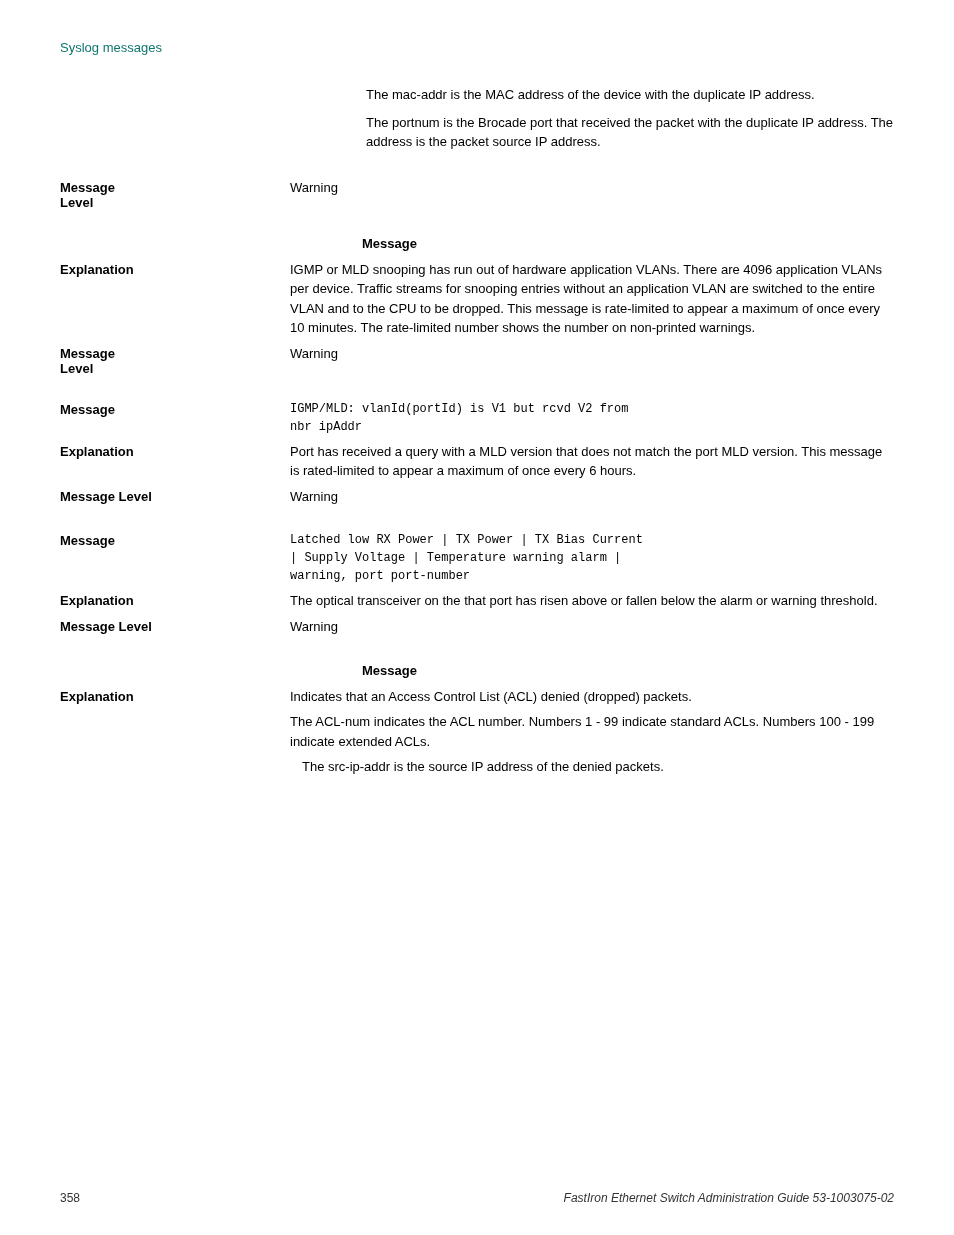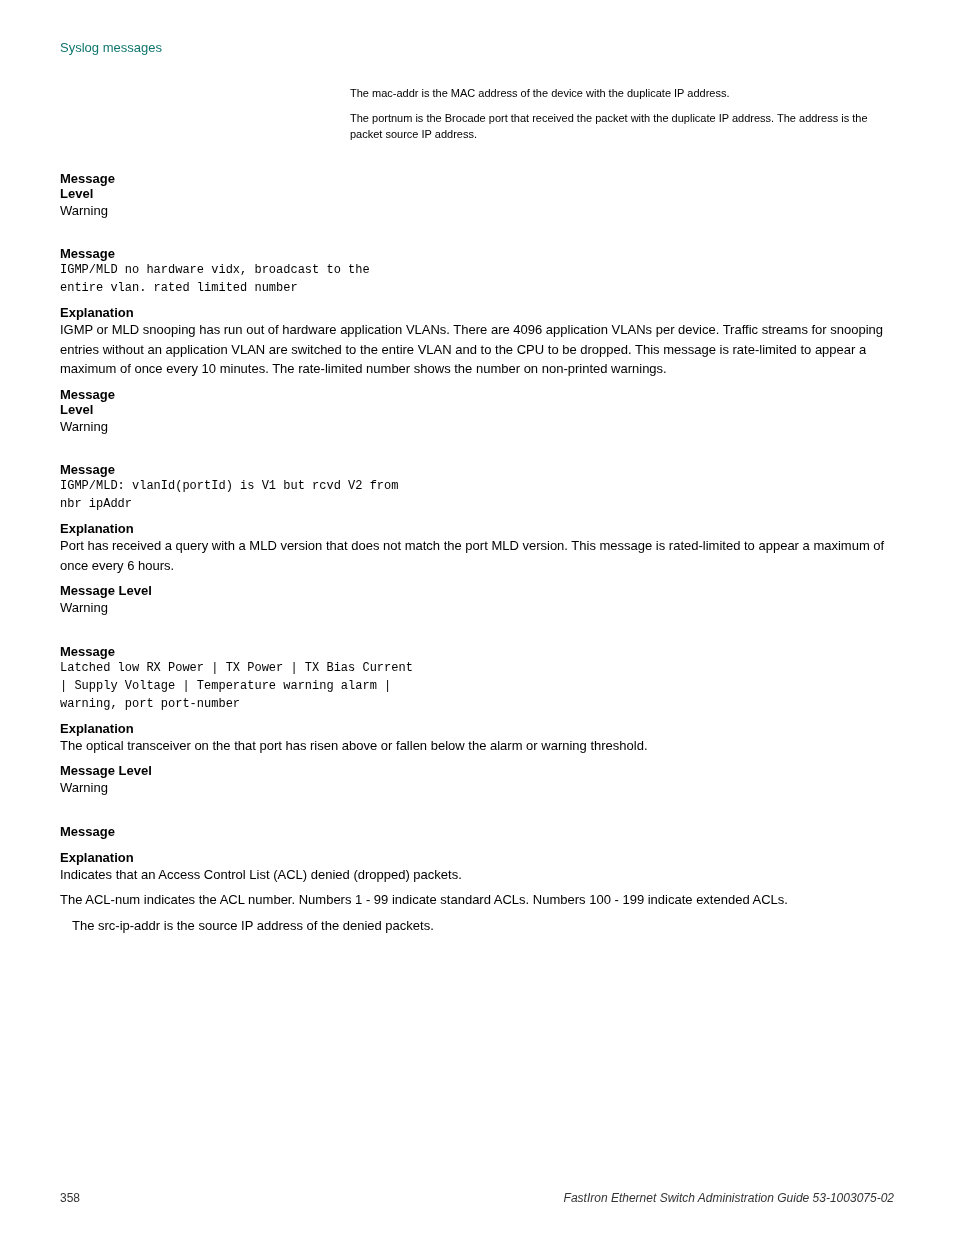--- a/index.html
+++ b/index.html
@@ -26,34 +26,36 @@
     .content-area {
       display: flex;
       flex-direction: column;
       gap: 0;
     }
     .intro-block {
       margin-left: 290px;
       margin-bottom: 18px;
     }
     .intro-text {
-      font-size: 11px;
+      font-size: 13px;
       line-height: 1.5;
       margin-bottom: 8px;
+      margin-left: 16px;
     }
     .entry {
       display: flex;
       flex-direction: column;
       margin-bottom: 4px;
     }
     .row {
       display: flex;
-      flex-direction: column;
+      flex-direction: row;
       margin-bottom: 6px;
       min-height: 20px;
+      justify-content: center;
     }
     .label-col {
       width: 230px;
       min-width: 230px;
       font-weight: bold;
       font-size: 13px;
       padding-top: 2px;
       padding-right: 10px;
     }
     .value-col {
@@ -115,24 +117,20 @@
         <div class="label-col">Message<br>Level</div>
         <div class="value-col">Warning</div>
       </div>
     </div>
 
     <div class="divider-row"></div>
 
     <div class="entry">
       <div class="row">
         <div class="label-col">Message</div>
-        <div class="value-col monospace">
-          IGMP/MLD no hardware vidx, broadcast to the<br>
-          entire vlan. rated limited number
-        </div>
       </div>
       <div class="row">
         <div class="label-col">Explanation</div>
         <div class="value-col">
           IGMP or MLD snooping has run out of hardware application VLANs. There are 4096 application VLANs per device. Traffic streams for snooping entries without an application VLAN are switched to the entire VLAN and to the CPU to be dropped. This message is rate-limited to appear a maximum of once every 10 minutes. The rate-limited number shows the number on non-printed warnings.
         </div>
       </div>
       <div class="row">
         <div class="label-col">Message<br>Level</div>
         <div class="value-col">Warning</div>

